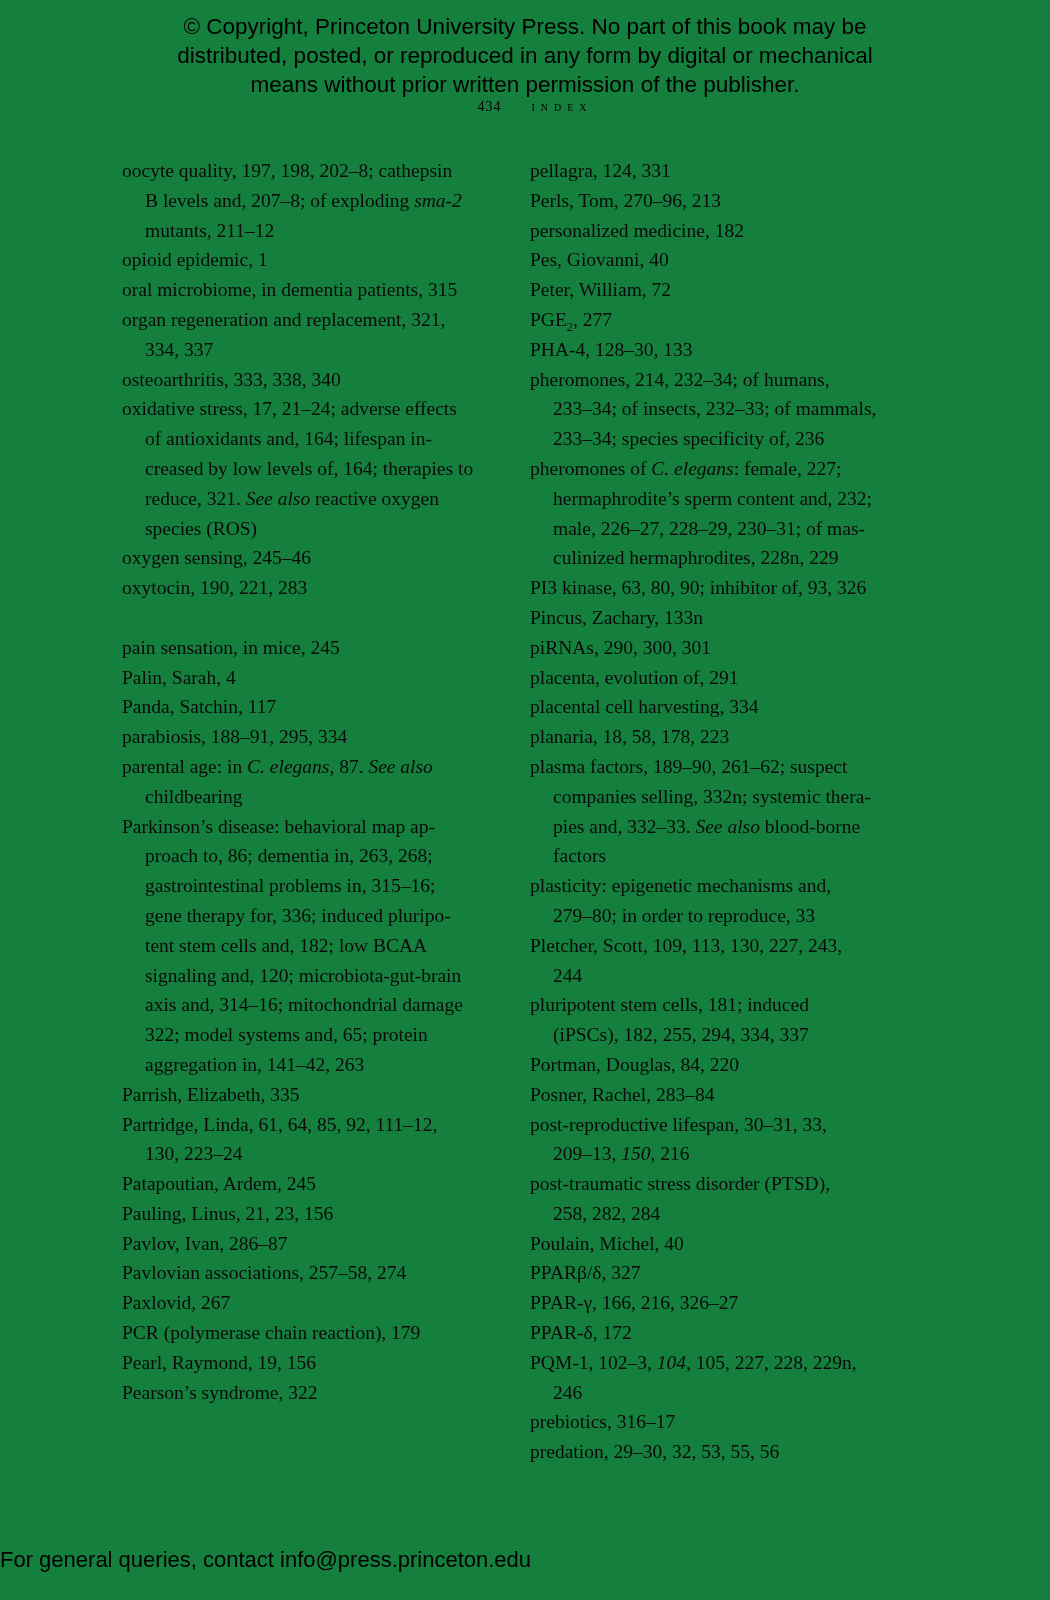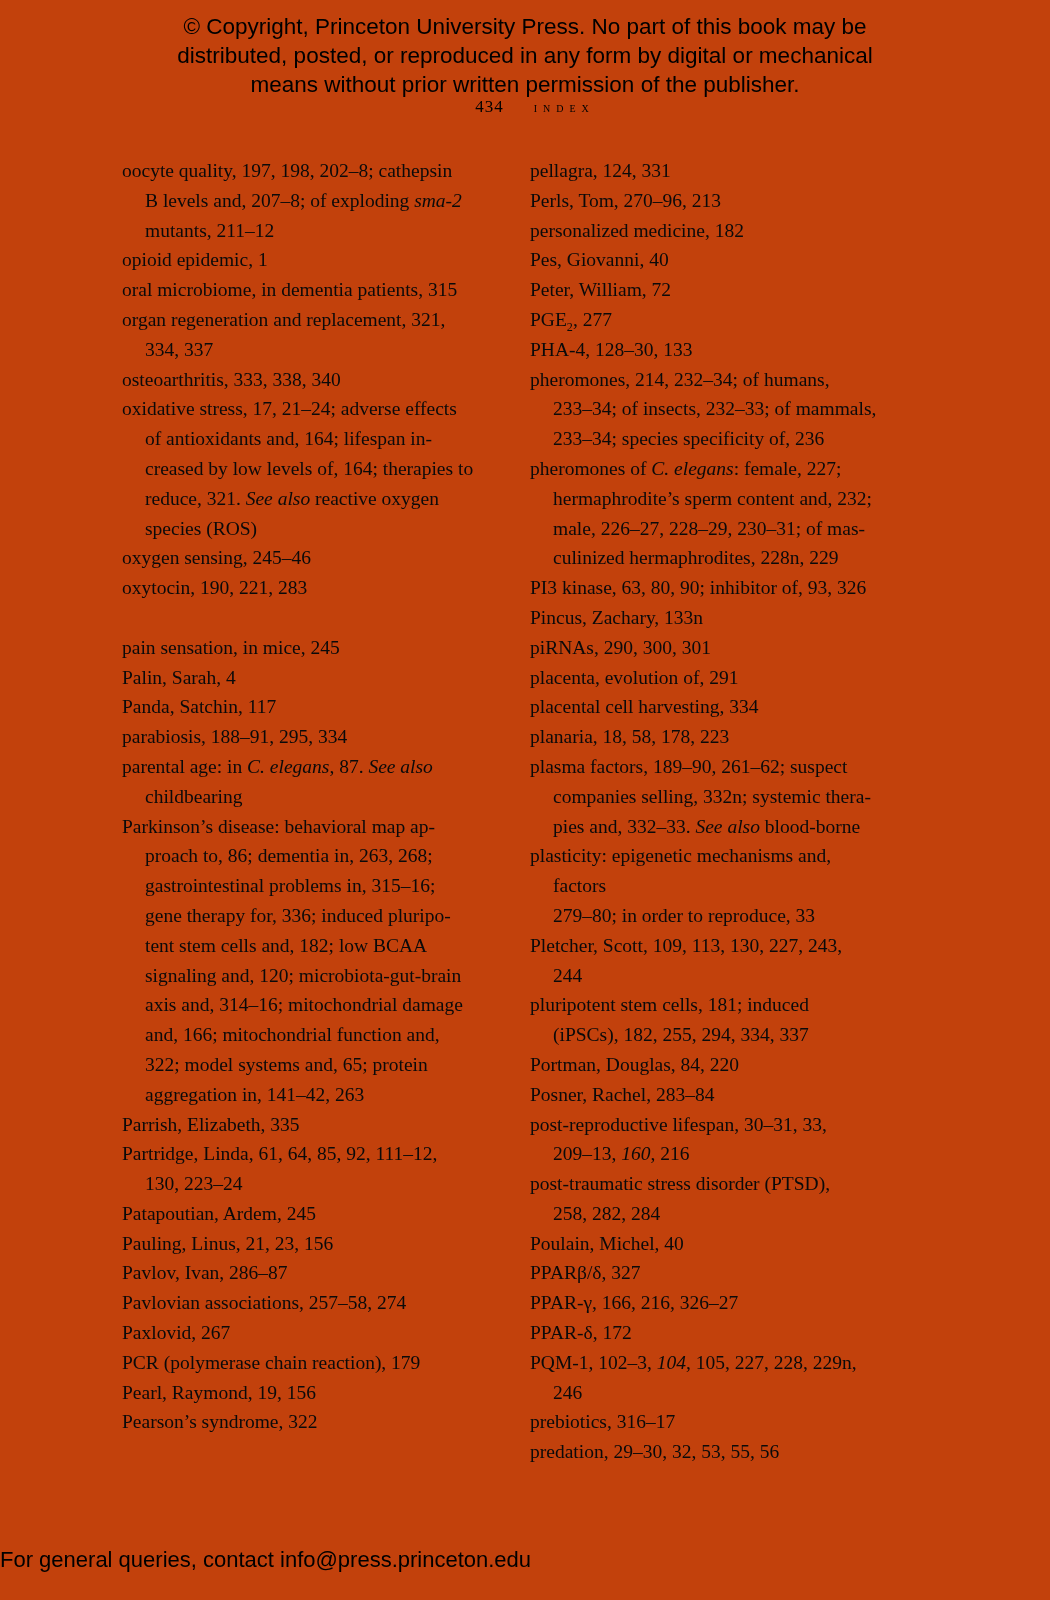--- a/index.html
+++ b/index.html
@@ -1,40 +1,40 @@
 <!DOCTYPE html>
 <html><head>
 <meta charset="utf-8">
 <style>
   html, body { margin: 0; padding: 0; background: #ffffff; }
   .page {
     position: relative;
     width: 1050px;
     height: 1600px;
-    background: #c2410c;
+    background: #15803d;
     overflow: hidden;
     color: #000;
   }
   .copyright {
     position: absolute;
     top: 12px; left: 0; width: 100%;
     text-align: center;
     font-family: "Liberation Sans", sans-serif;
     font-size: 22.5px;
     line-height: 29px;
     color: #000;
   }
   .running-head {
     position: absolute;
     top: 97px; left: 0; width: 100%;
     text-align: center;
     font-family: "Liberation Serif", serif;
     color: #000;
   }
-  .folio { font-size: 17px; margin-right: 30px; letter-spacing: 1px; margin-left: 20px; }
+  .folio { font-size: 14px; margin-right: 30px; letter-spacing: 1px; margin-left: 20px; }
   .rh-title { font-size: 10px; letter-spacing: 6px; }
   .col {
     position: absolute;
     top: 156px;
     font-family: "Liberation Serif", serif;
     font-size: 19.5px;
     line-height: 29.8px;
     color: #0a0a0a;
   }
   .col-left  { left: 122px; width: 402px; }
@@ -90,21 +90,20 @@
       <div class="line">parabiosis, 188–91, 295, 334</div>
       <div class="line">parental age: in <span class="it">C. elegans</span>, 87. <span class="it">See also</span></div>
       <div class="line cont">childbearing</div>
       <div class="line">Parkinson’s disease: behavioral map ap-</div>
       <div class="line cont">proach to, 86; dementia in, 263, 268;</div>
       <div class="line cont">gastrointestinal problems in, 315–16;</div>
       <div class="line cont">gene therapy for, 336; induced pluripo-</div>
       <div class="line cont">tent stem cells and, 182; low BCAA</div>
       <div class="line cont">signaling and, 120; microbiota-gut-brain</div>
       <div class="line cont">axis and, 314–16; mitochondrial damage</div>
-      <div class="line cont">and, 166; mitochondrial function and,</div>
       <div class="line cont">322; model systems and, 65; protein</div>
       <div class="line cont">aggregation in, 141–42, 263</div>
       <div class="line">Parrish, Elizabeth, 335</div>
       <div class="line">Partridge, Linda, 61, 64, 85, 92, 111–12,</div>
       <div class="line cont">130, 223–24</div>
       <div class="line">Patapoutian, Ardem, 245</div>
       <div class="line">Pauling, Linus, 21, 23, 156</div>
       <div class="line">Pavlov, Ivan, 286–87</div>
       <div class="line">Pavlovian associations, 257–58, 274</div>
       <div class="line">Paxlovid, 267</div>
@@ -129,31 +128,31 @@
       <div class="line cont">culinized hermaphrodites, 228n, 229</div>
       <div class="line">PI3 kinase, 63, 80, 90; inhibitor of, 93, 326</div>
       <div class="line">Pincus, Zachary, 133n</div>
       <div class="line">piRNAs, 290, 300, 301</div>
       <div class="line">placenta, evolution of, 291</div>
       <div class="line">placental cell harvesting, 334</div>
       <div class="line">planaria, 18, 58, 178, 223</div>
       <div class="line">plasma factors, 189–90, 261–62; suspect</div>
       <div class="line cont">companies selling, 332n; systemic thera-</div>
       <div class="line cont">pies and, 332–33. <span class="it">See also</span> blood-borne</div>
+      <div class="line cont">factors</div>
       <div class="line">plasticity: epigenetic mechanisms and,</div>
-      <div class="line cont">factors</div>
       <div class="line cont">279–80; in order to reproduce, 33</div>
       <div class="line">Pletcher, Scott, 109, 113, 130, 227, 243,</div>
       <div class="line cont">244</div>
       <div class="line">pluripotent stem cells, 181; induced</div>
       <div class="line cont">(iPSCs), 182, 255, 294, 334, 337</div>
       <div class="line">Portman, Douglas, 84, 220</div>
       <div class="line">Posner, Rachel, 283–84</div>
       <div class="line">post-reproductive lifespan, 30–31, 33,</div>
-      <div class="line cont">209–13, <span class="it">160</span>, 216</div>
+      <div class="line cont">209–13, <span class="it">150</span>, 216</div>
       <div class="line">post-traumatic stress disorder (PTSD),</div>
       <div class="line cont">258, 282, 284</div>
       <div class="line">Poulain, Michel, 40</div>
       <div class="line">PPARβ/δ, 327</div>
       <div class="line">PPAR-γ, 166, 216, 326–27</div>
       <div class="line">PPAR-δ, 172</div>
       <div class="line">PQM-1, 102–3, <span class="it">104</span>, 105, 227, 228, 229n,</div>
       <div class="line cont">246</div>
       <div class="line">prebiotics, 316–17</div>
       <div class="line">predation, 29–30, 32, 53, 55, 56</div>

